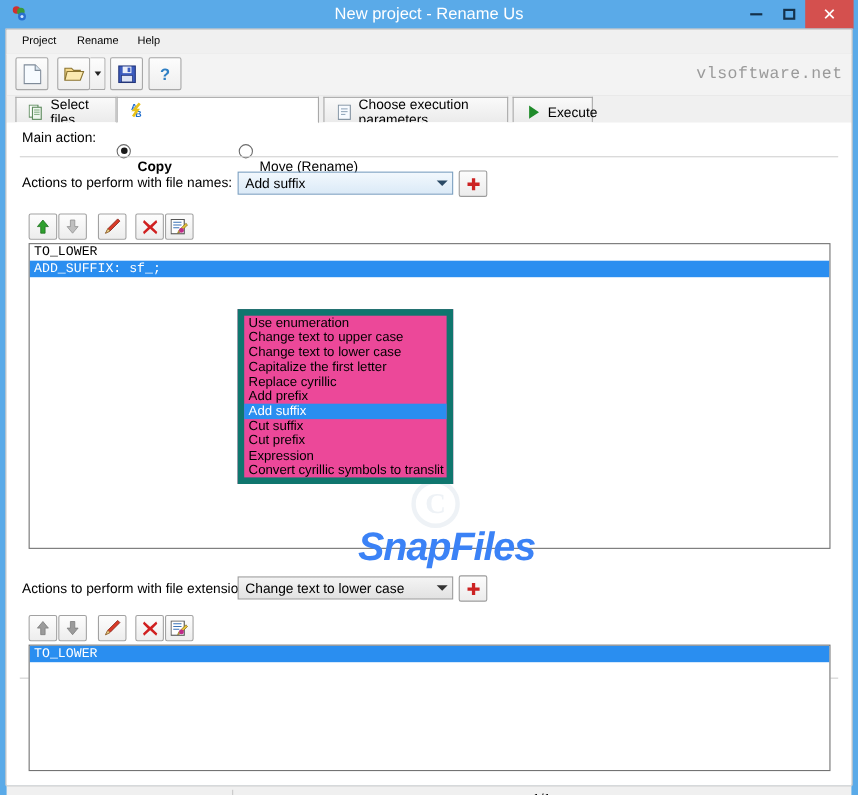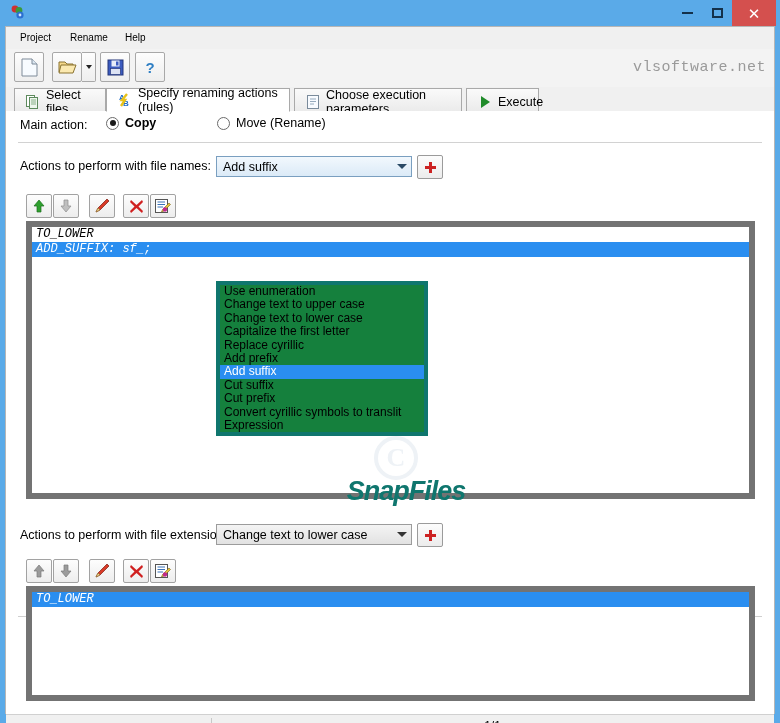--- a/index.html
+++ b/index.html
@@ -103,21 +103,21 @@
   #panel{
     position:absolute;left:0;top:84px;width:768px;height:603px;
     background:#ffffff;overflow:hidden;
   }
   
   #mainaction-row{position:absolute;left:0;top:0;width:768px;height:28px;}
   #mainaction-label{position:absolute;left:14px;top:7px;font-size:12.5px;}
   .radio-wrap{position:absolute;top:5px;display:flex;align-items:center;gap:6px;cursor:default;}
   .radio{width:13px;height:13px;border-radius:50%;border:1px solid #6b6b6b;background:#fff;box-sizing:border-box;position:relative;}
   .radio.on::after{content:"";position:absolute;left:2.5px;top:2.5px;width:6px;height:6px;border-radius:50%;background:#1a1a1a;}
-  .radio-lbl{font-size:12.5px;}
+  .radio-lbl{font-size:12.5px;margin-top:28px;}
   .radio-lbl.bold{font-weight:bold;}
   #hr1{position:absolute;left:12px;top:31px;width:744px;height:1px;background:#d2d2d2;}
 
   
   #names-label{position:absolute;left:14px;top:48px;font-size:12.5px;}
   .combo{
     position:absolute;height:21px;
     background:linear-gradient(#f2f8fd,#dbeaf7);
     border:1px solid #7a9fc0;box-sizing:border-box;
     display:flex;align-items:center;padding-left:6px;
@@ -136,34 +136,33 @@
   }
   
   .act-btn{
     position:absolute;width:26px;height:24px;
     background:linear-gradient(#fdfdfd,#ededed);
     border:1px solid #a2a2a2;border-radius:2px;box-sizing:border-box;
     display:flex;align-items:center;justify-content:center;cursor:default;
   }
   
   .listbox{
-    position:absolute;background:#fff;border:6px solid #737373;box-sizing:border-box;
+    position:absolute;background:#fff;border:1px solid #737373;box-sizing:border-box;
     overflow:hidden;
-    font-style:italic;
   }
   .lrow{
     height:15px;line-height:15px;
     font-family:"Liberation Mono",monospace;font-size:12px;
     padding-left:4px;white-space:pre;cursor:default;
   }
   .lrow.sel{background:#2a8ef0;color:#fff;}
   
   #dropdown{
-    position:absolute;left:210px;top:170px;width:212px;
-    background:#15803d;border:4px solid #0f766e;box-sizing:border-box;
+    position:absolute;left:210px;top:170px;width:196px;
+    background:#ec4899;border:6px solid #0f766e;box-sizing:border-box;
     z-index:40;
   }
   .ditem{
     height:13.4px;line-height:13.4px;font-size:12px;padding-left:4px;
     white-space:nowrap;cursor:default;
   }
   .ditem.sel{background:#2a8ef0;color:#fff;}
   
   #splitter{position:absolute;left:12px;top:501px;width:744px;height:6px;}
   #splitter .dots{position:absolute;left:50%;top:2px;transform:translateX(-50%);width:34px;height:2px;
@@ -175,21 +174,21 @@
     pointer-events:none;user-select:none;z-index:1;
   }
   #wm-c{
     position:absolute;left:78px;top:0;width:44px;height:44px;border-radius:50%;
     border:4px solid #eef2f6;box-sizing:border-box;
     display:flex;align-items:center;justify-content:center;
     color:#eef2f6;font-size:26px;font-weight:bold;font-family:"Liberation Serif",serif;
   }
   #wm-t{
     position:absolute;left:0;top:40px;width:220px;text-align:center;
-    color:#0f766e;font-size:27px;font-weight:bold;font-style:italic;
+    color:#3b82f6;font-size:36px;font-weight:bold;font-style:italic;
     font-family:"Liberation Sans",sans-serif;letter-spacing:-1px;
   }
   
   #statusbar{
     position:absolute;left:0;top:687px;width:768px;height:23px;
     background:#f0f0f0;border-top:1px solid #d0d0d0;
     box-sizing:border-box;
   }
   #sb-sep{position:absolute;left:205px;top:3px;width:1px;height:17px;background:#c8c8c8;}
   #sb-count{position:absolute;left:205px;top:4px;width:563px;text-align:center;font-size:12px;}
@@ -201,20 +200,21 @@
 
   <div id="titlebar">
     <span id="app-icon">
       <svg width="18" height="18" viewBox="0 0 18 18">
         <circle cx="6" cy="5" r="3.4" fill="#d03030"></circle>
         <circle cx="10" cy="6.5" r="3.4" fill="#3a9a3a"></circle>
         <circle cx="11" cy="11" r="3.6" fill="#2a6fd0"></circle>
         <circle cx="11" cy="11" r="1.4" fill="#cfe6ff"></circle>
       </svg>
     </span>
+    <div id="title-text">New project - Rename Us</div>
     <div class="tb-btn" id="btn-min">
       <i class="glyph-min"></i>
     </div>
     <div class="tb-btn" id="btn-max">
       <i class="glyph-max"></i>
     </div>
     <div class="tb-btn" id="btn-close">
       <span class="glyph-close">✕</span>
     </div>
   </div>
@@ -271,21 +271,20 @@
         <span>Select files</span>
       </div>
       <div class="tab active" style="left:100px;width:184px">
         <span class="tab-ico">
           <svg width="14" height="14" viewBox="0 0 14 14">
             <text x="1" y="7" font-family="Liberation Sans, sans-serif" font-size="8" font-weight="bold" fill="#1b6acb">A</text>
             <text x="5" y="13" font-family="Liberation Sans, sans-serif" font-size="8" font-weight="bold" fill="#1b6acb">B</text>
             <path d="M9 1 L4 7 H7 L3 13" stroke="#e8c21a" stroke-width="2.4" fill="none"></path>
           </svg>
         </span>
-        <span>Specify renaming actions (rules)</span>
       </div>
       <div class="tab" style="left:288px;width:168px">
         <span class="tab-ico">
           <svg width="12" height="14" viewBox="0 0 12 14">
             <rect x="0.5" y="0.5" width="11" height="13" fill="#f8fbff" stroke="#7a8b9b"></rect>
             <path d="M3 4 H9 M3 6.5 H9 M3 9 H7" stroke="#8aa0b5" stroke-width="0.9"></path>
           </svg>
         </span>
         <span>Choose execution parameters</span>
       </div>
@@ -424,22 +423,22 @@
       <div id="dropdown">
         <div class="ditem">Use enumeration</div>
         <div class="ditem">Change text to upper case</div>
         <div class="ditem">Change text to lower case</div>
         <div class="ditem">Capitalize the first letter</div>
         <div class="ditem">Replace cyrillic</div>
         <div class="ditem">Add prefix</div>
         <div class="ditem sel">Add suffix</div>
         <div class="ditem">Cut suffix</div>
         <div class="ditem">Cut prefix</div>
+        <div class="ditem">Expression</div>
         <div class="ditem">Convert cyrillic symbols to translit</div>
-        <div class="ditem">Expression</div>
       </div>
 
     </div>
 
     <div id="statusbar">
       <div id="sb-sep"></div>
       <div id="sb-count">1/1</div>
 
     </div>
 

